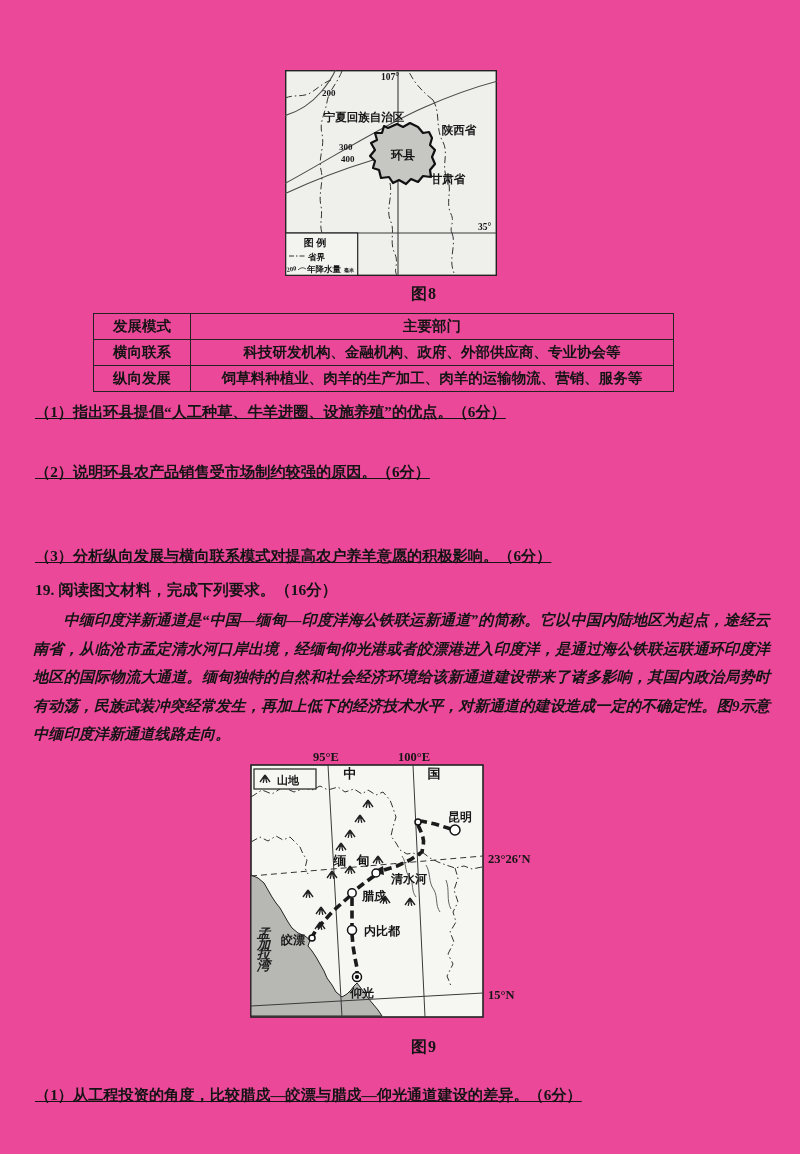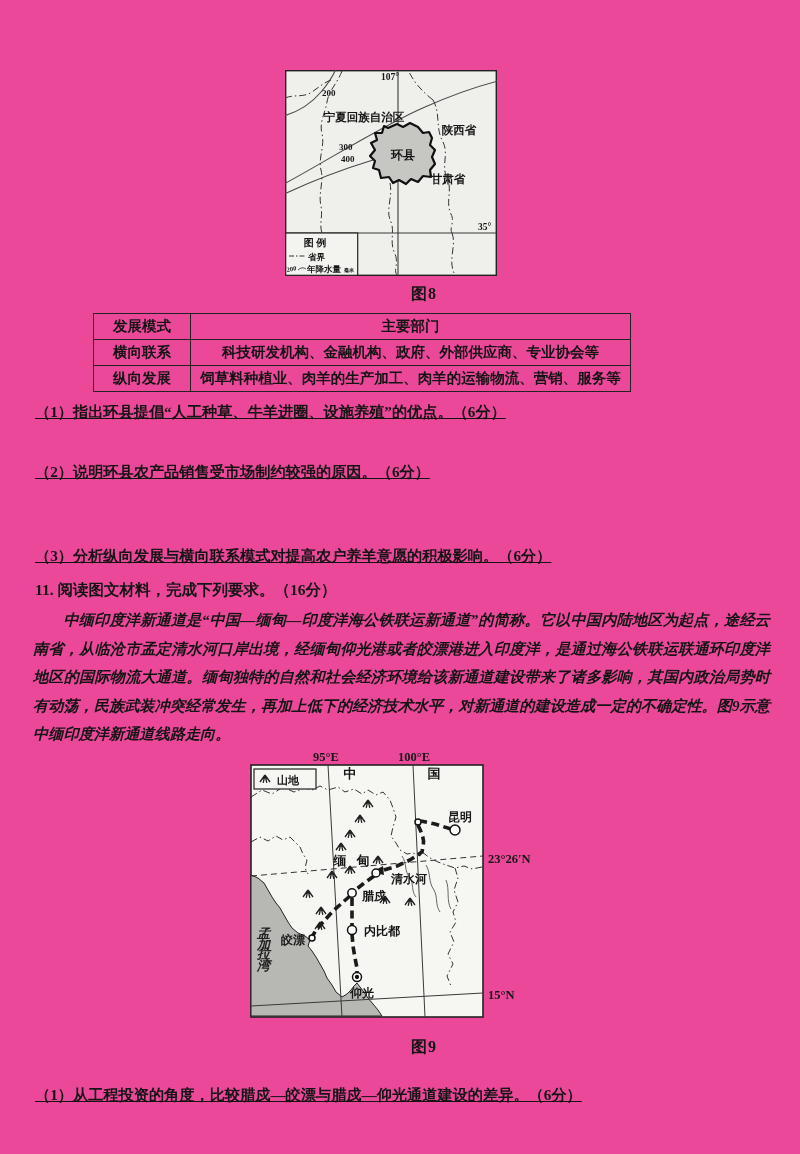--- a/index.html
+++ b/index.html
@@ -11,21 +11,21 @@
   .txt { position:absolute; font-weight:bold; color:#141414; }
   .caption { left:0; width:800px; text-align:center; font-size:16px; letter-spacing:1px;margin-left:24px; }
   .qline { left:35px; width:740px; font-size:15.2px; white-space:nowrap;text-decoration:underline; }
   .heading { left:35px; width:740px; font-size:15.5px; }
   .para {
     left:33px; width:737px; font-size:15.2px; line-height:28.6px;
     text-align:justify; text-indent:2em; font-weight:bold;
   }
   
   table.dev {
-    position:absolute; left:93px; top:313px; width:538px;
+    position:absolute; left:93px; top:313px; width:581px;
     border-collapse:collapse; table-layout:fixed;
   }
   table.dev td {
     border:1.4px solid #222; height:25px; text-align:center; vertical-align:middle;
     font-size:14.5px; font-weight:bold; color:#141414; padding:0 2px;
     white-space:nowrap; overflow:hidden;
   }
   td.c1 { width:92px; }
   
   .map8 { position:absolute; left:285px; top:70px; width:212px; height:206px; }
@@ -106,21 +106,21 @@
       <td class="c1">纵向发展</td>
       <td>饲草料种植业、肉羊的生产加工、肉羊的运输物流、营销、服务等</td>
     </tr>
   </tbody>
     </table>
 
   <div class="txt qline" style="top:402px;">（1）指出环县提倡“人工种草、牛羊进圈、设施养殖”的优点。（6分）</div>
   <div class="txt qline" style="top:462px;">（2）说明环县农产品销售受市场制约较强的原因。（6分）</div>
   <div class="txt qline" style="top:522px;margin-top:24px;">（3）分析纵向发展与横向联系模式对提高农户养羊意愿的积极影响。（6分）</div>
 
-  <div class="txt heading" style="top:580px;">11. 阅读图文材料，完成下列要求。（16分）</div>
+  <div class="txt heading" style="top:580px;">19. 阅读图文材料，完成下列要求。（16分）</div>
   <div class="txt para" style="top:606px;font-style:italic;">中缅印度洋新通道是“中国—缅甸—印度洋海公铁联运新通道”的简称。它以中国内陆地区为起点，途经云南省，从临沧市孟定清水河口岸出境，经缅甸仰光港或者皎漂港进入印度洋，是通过海公铁联运联通环印度洋地区的国际物流大通道。缅甸独特的自然和社会经济环境给该新通道建设带来了诸多影响，其国内政治局势时有动荡，民族武装冲突经常发生，再加上低下的经济技术水平，对新通道的建设造成一定的不确定性。图9示意中缅印度洋新通道线路走向。</div>
 
   <div class="map9">
     <svg width="300" height="282" viewBox="0 0 300 282">
       <defs>
         <g id="mtn" stroke="#222" stroke-width="1.3" fill="none">
           <path d="M5,0 L0,7 M5,0 L10,7 M5,0 L3.2,7.8 M5,0 L6.8,7.8"></path>
         </g>
       </defs>
 

